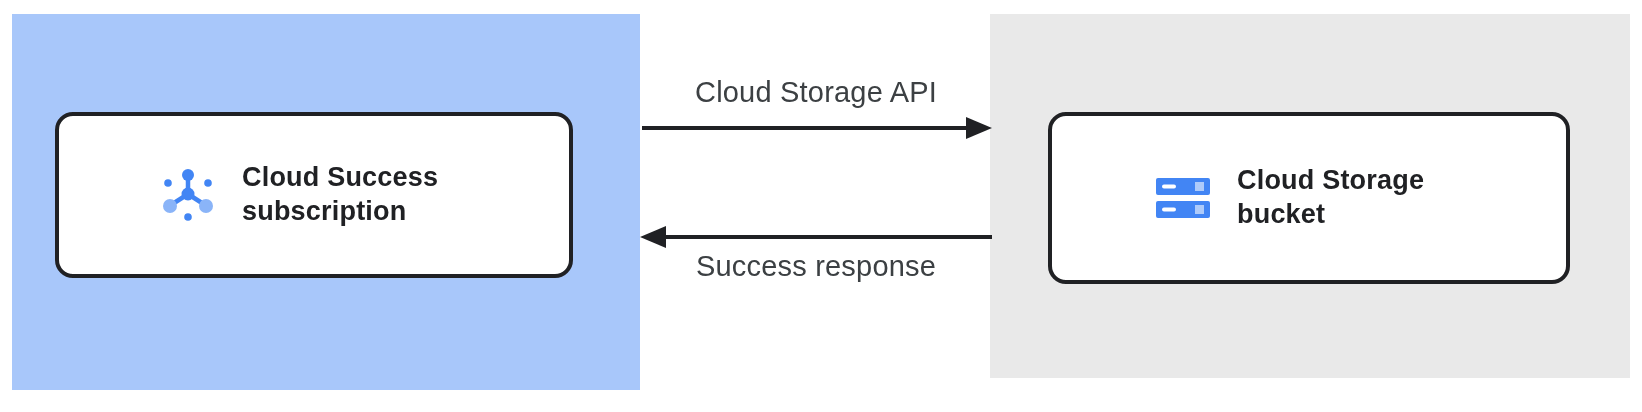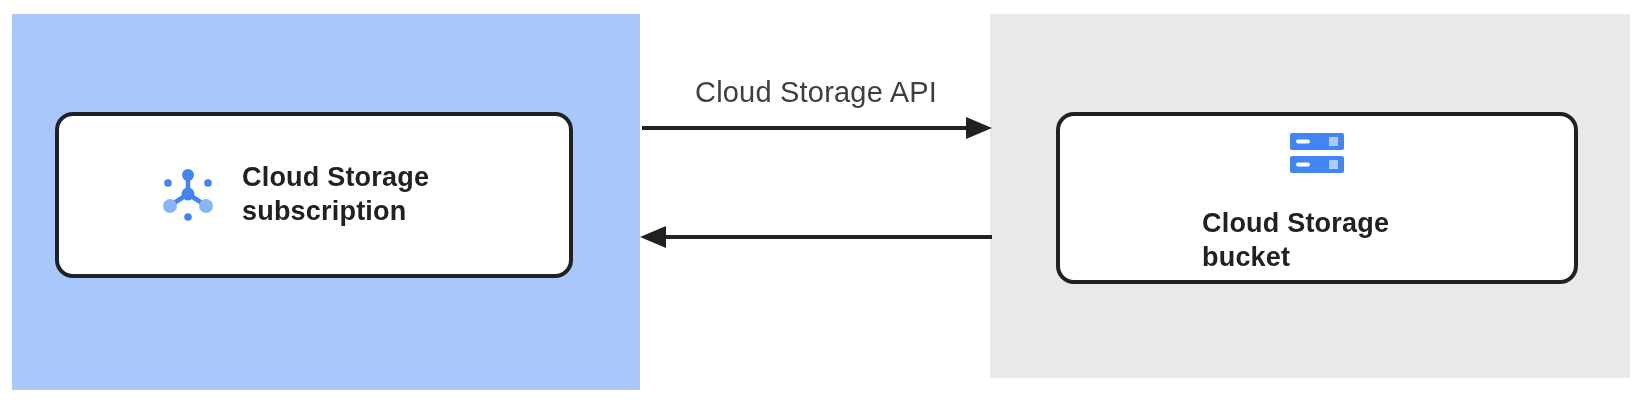--- a/index.html
+++ b/index.html
@@ -47,22 +47,22 @@
     display: flex;
     align-items: center;
     justify-content: center;
     gap: 22px;
   }
   .card.subscription {
     left: 43px; top: 98px;
     width: 518px; height: 166px;
   }
   .card.bucket {
-    left: 66px; top: 98px;
-    width: 522px; height: 172px; flex-direction: column;
+    left: 58px; top: 98px;
+    width: 522px; height: 172px;
   }
   .card-label {
     font-size: 27px;
     font-weight: bold;
     line-height: 1.25;
     color: var(--card-text);
     max-width: 230px;
     letter-spacing: 0.2px;
   }
   .node-icon {
@@ -103,21 +103,21 @@
           <line x1="32" y1="31" x2="49" y2="42" stroke="var(--icon-blue)" stroke-width="4.5"></line>
           <circle cx="32" cy="31" r="6.5" fill="var(--icon-blue)"></circle>
           <circle cx="32" cy="12" r="6" fill="var(--icon-blue)"></circle>
           <circle cx="14" cy="43" r="7" fill="var(--icon-light-blue)"></circle>
           <circle cx="50" cy="43" r="7" fill="var(--icon-light-blue)"></circle>
           <circle cx="12" cy="20" r="3.8" fill="var(--icon-blue)"></circle>
           <circle cx="52" cy="20" r="3.8" fill="var(--icon-blue)"></circle>
           <circle cx="32" cy="54" r="3.8" fill="var(--icon-blue)"></circle>
         </svg>
       </span>
-      <span class="card-label">Cloud Storage subscription</span>
+      <span class="card-label">Cloud Success subscription</span>
     </div>
   </div>
 
   <div class="region right">
     <div class="card bucket">
       <span class="node-icon">
         <svg viewBox="0 0 64 64">
           <rect x="5" y="12" width="54" height="17" rx="2" fill="var(--icon-blue)"></rect>
           <rect x="11" y="18.5" width="14" height="4" rx="2" fill="#FFFFFF"></rect>
           <rect x="44" y="16" width="9" height="9" fill="var(--icon-pale-blue)"></rect>
@@ -131,14 +131,15 @@
   </div>
 
   <svg class="arrows-layer" viewBox="0 0 1642 412">
     <line x1="642" y1="128" x2="970" y2="128" stroke="var(--arrow)" stroke-width="4"></line>
     <polygon points="966,117 992,128 966,139" fill="var(--arrow)"></polygon>
     <line x1="664" y1="237" x2="992" y2="237" stroke="var(--arrow)" stroke-width="4"></line>
     <polygon points="666,226 640,237 666,248" fill="var(--arrow)"></polygon>
   </svg>
 
   <div class="arrow-label top">Cloud Storage API</div>
+  <div class="arrow-label bottom">Success response</div>
 
 </div>
 
 </body></html>

